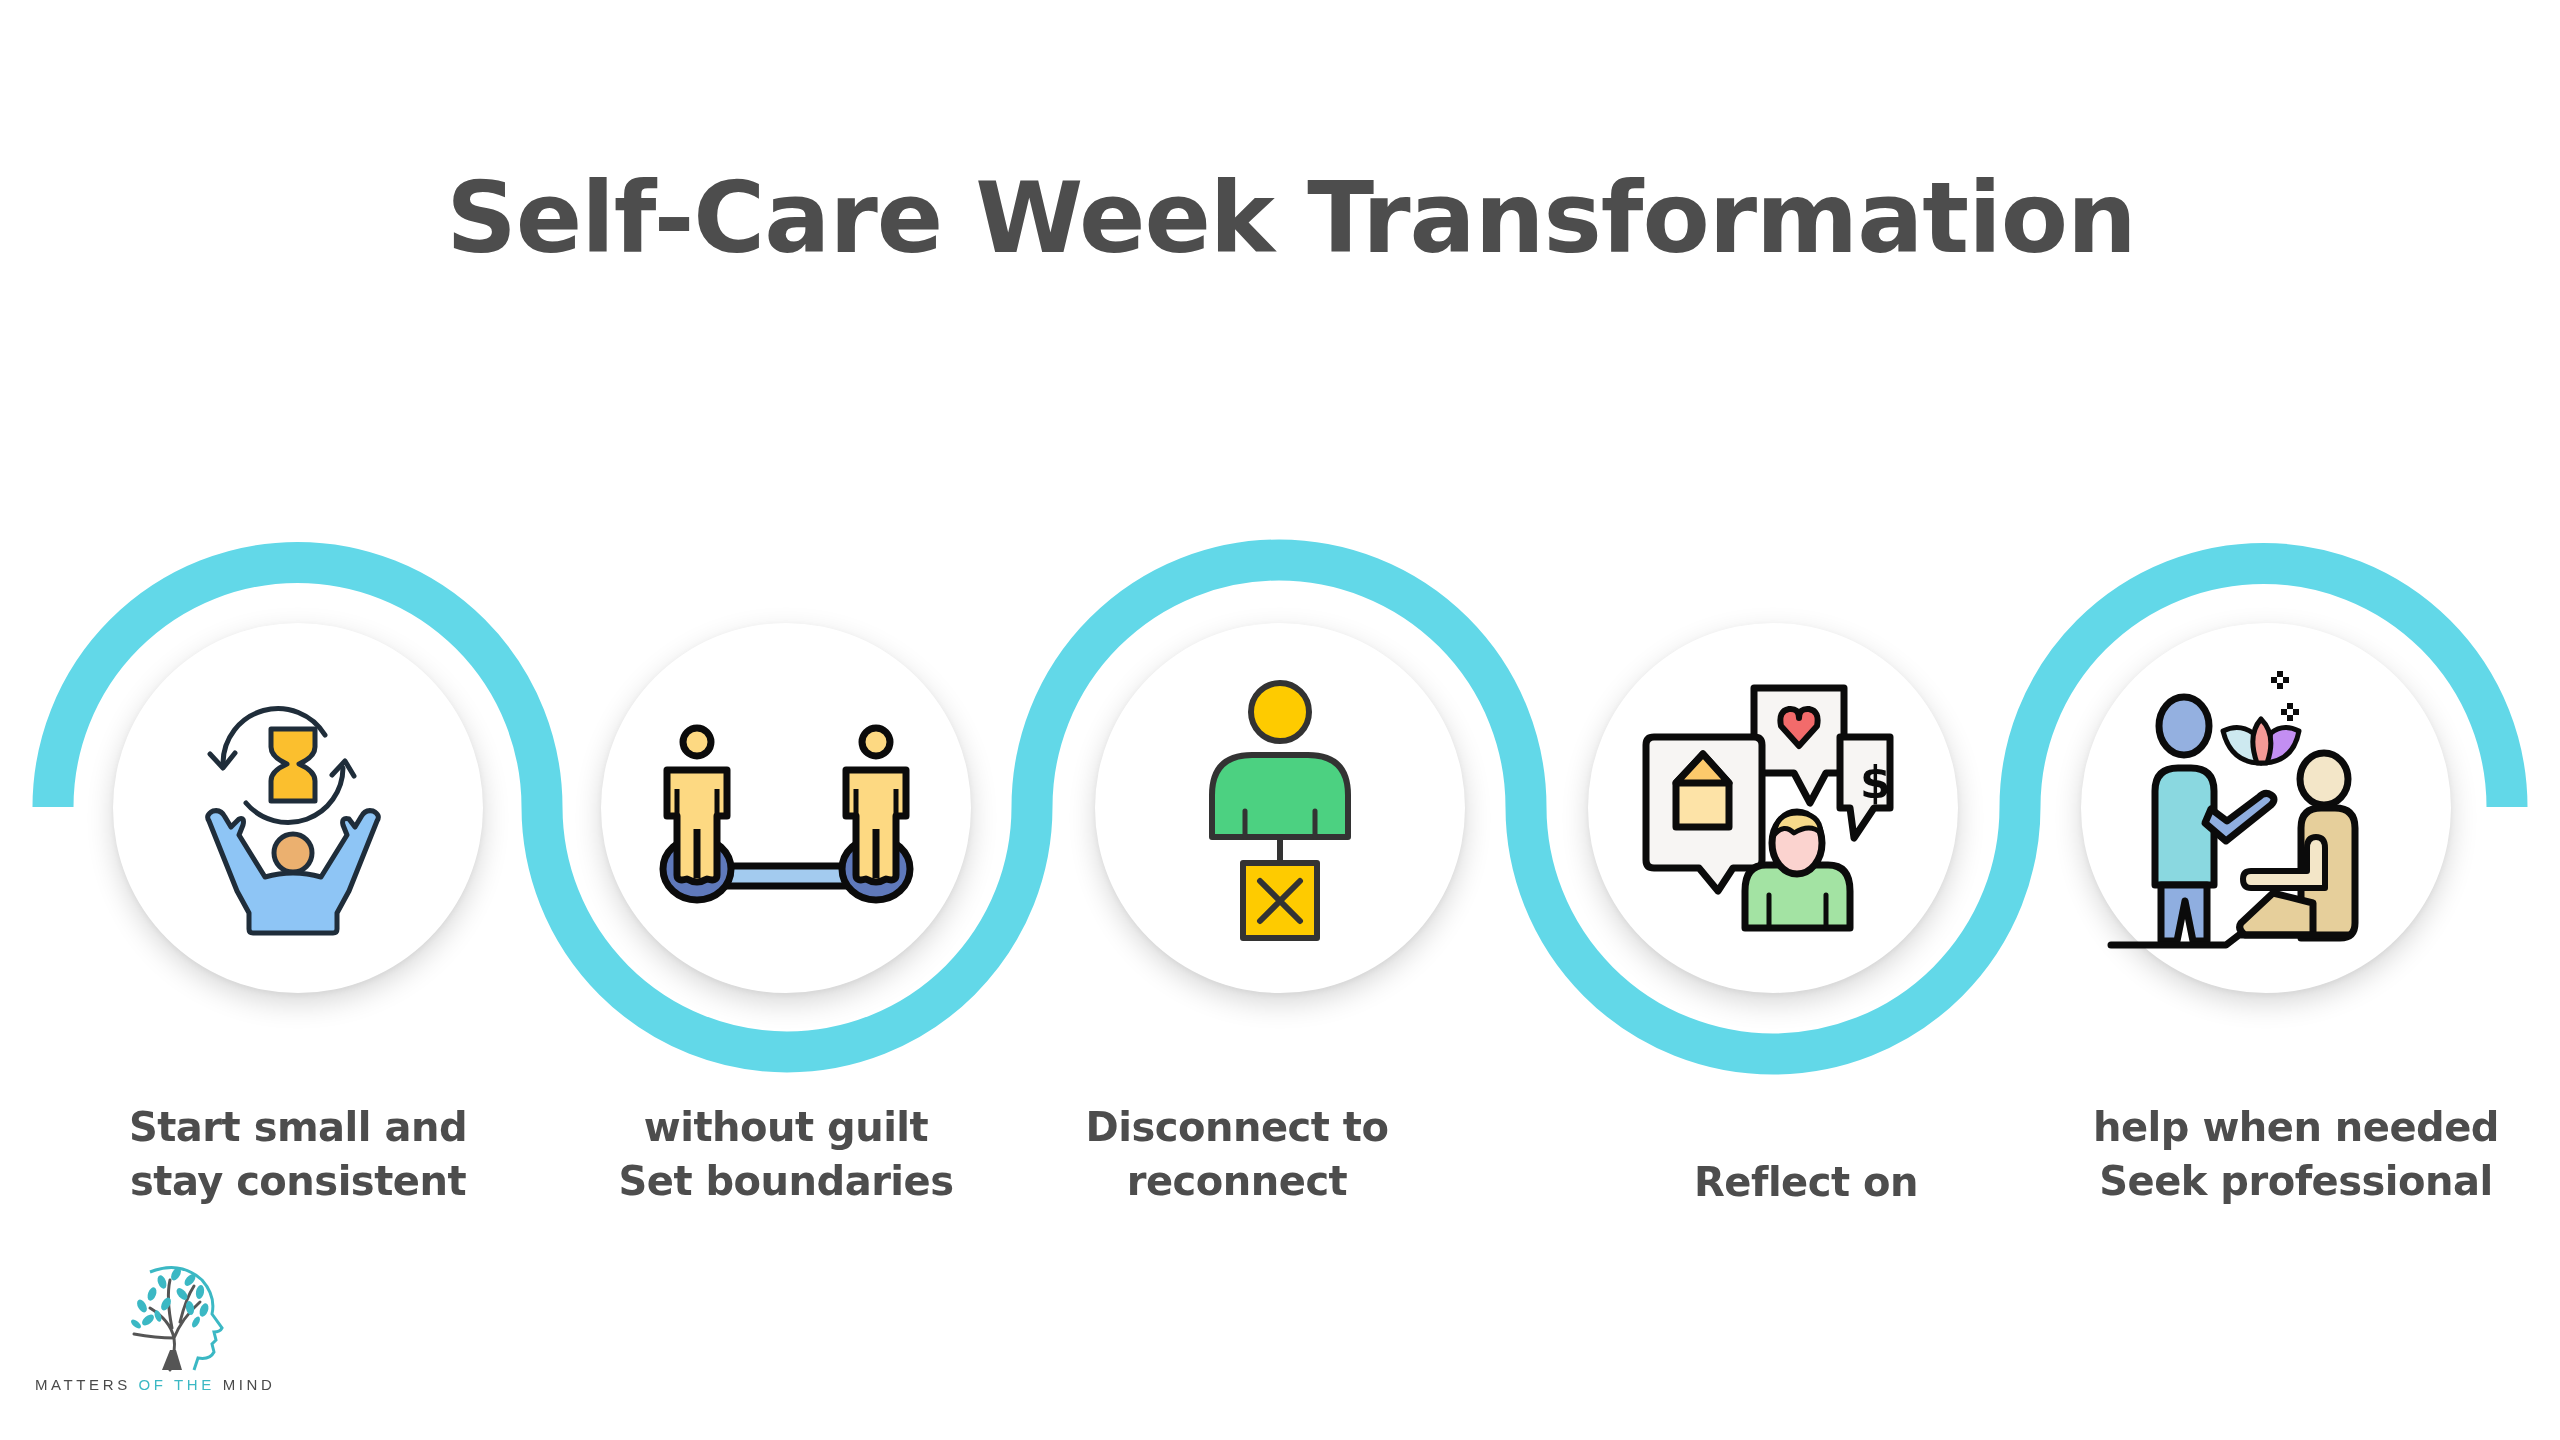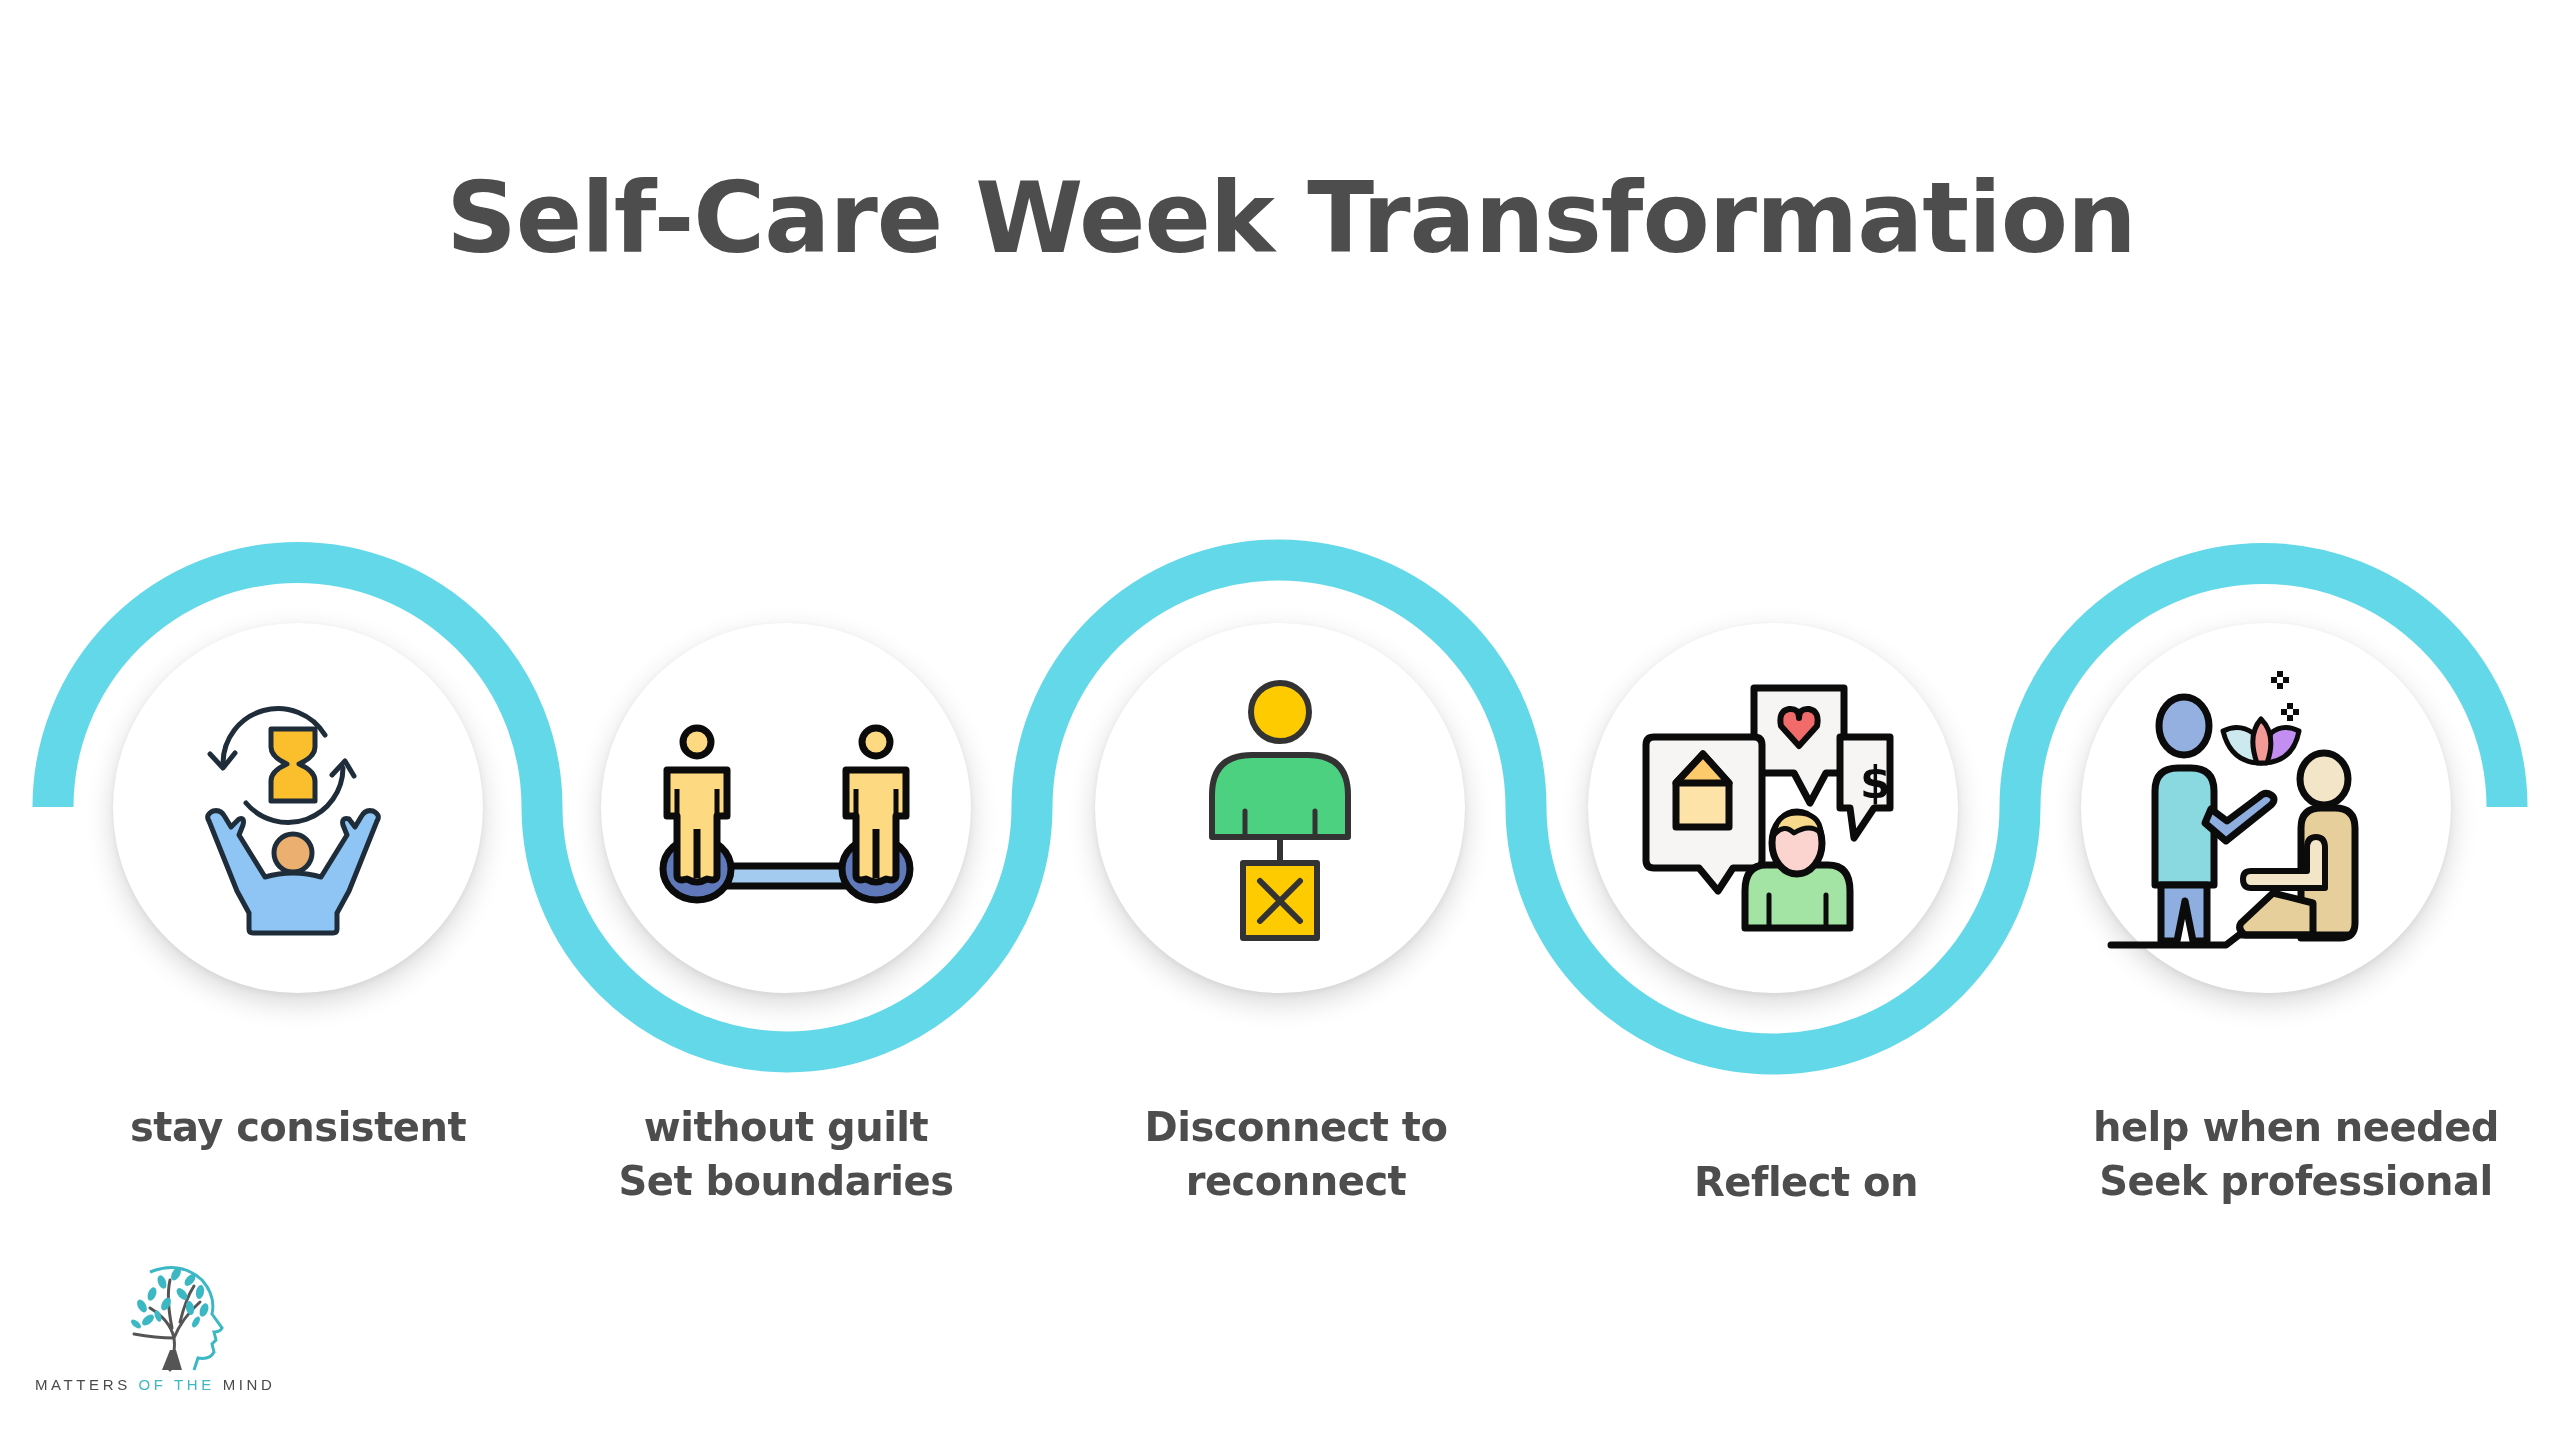--- a/index.html
+++ b/index.html
@@ -49,20 +49,21 @@
       <path d="M 219 152 L 232 138 L 241 153" fill="none"></path>
 
       <path d="M 158 106 L 202 106 L 202 124 Q 202 134 186 141 Q 202 148 202 158 L 202 178 L 158 178 L 158 158 Q 158 148 174 141 Q 158 134 158 124 Z" fill="#fbbf2e"></path>
 
       <path d="M 96 198 Q 92 192 100 188 Q 108 186 112 194 L 118 204 L 126 196 Q 132 194 130 202 L 126 212 L 152 254 Q 180 246 208 254 L 234 212 L 230 202 Q 228 194 236 196 L 242 204 L 248 194 Q 252 186 260 188 Q 268 192 264 198 L 236 268 L 224 290 L 224 306 Q 224 310 220 310 L 140 310 Q 136 310 136 306 L 136 290 L 124 268 Z" fill="#8ec5f5"></path>
       <circle cx="180" cy="230" r="19" fill="#ebb06f"></circle>
     </g>
   </svg>
 </div>
 <div class="step-label" style="left:68px; top:1100px;">
+  <span>Start small and</span>
   <span>stay consistent</span>
 </div>
 
 <div class="step-circle" style="left:601px; top:623px;">
   <svg class="step-icon" viewBox="0 0 370 370">
     <g stroke="#0b0b0b" stroke-width="7" stroke-linejoin="round">
 
       <rect x="85" y="243" width="200" height="20" fill="#a3cbef"></rect>
 
       <ellipse cx="96" cy="246" rx="34" ry="31" fill="#5f79bb"></ellipse>
@@ -90,21 +91,21 @@
     <g stroke="#333333" stroke-width="6" stroke-linejoin="round" stroke-linecap="round">
       <circle cx="185" cy="89" r="29" fill="#fecb00"></circle>
       <path d="M 117 214 L 117 172 Q 117 132 157 132 L 213 132 Q 253 132 253 172 L 253 214 Z" fill="#4cd181"></path>
       <path d="M 150 188 L 150 214 M 220 188 L 220 214" fill="none" stroke-width="5"></path>
       <path d="M 185 214 L 185 240" fill="none"></path>
       <rect x="148" y="240" width="74" height="75" fill="#fecb00"></rect>
       <path d="M 165 258 L 205 298 M 205 258 L 165 298" fill="none"></path>
     </g>
   </svg>
 </div>
-<div class="step-label" style="left:1066px; top:1100px;">
+<div class="step-label" style="left:1007px; top:1100px;">
   <span>Disconnect to</span>
   <span>reconnect</span>
 </div>
 
 <div class="step-circle" style="left:1588px; top:623px;">
   <svg class="step-icon" viewBox="0 0 370 370">
     <g stroke="#0b0b0b" stroke-width="7" stroke-linejoin="round" stroke-linecap="round">
 
       <path d="M 166 65 L 256 65 L 256 150 L 238 150 L 222 180 L 206 150 L 166 150 Z" fill="#f7f5f3"></path>
       <path d="M 211 95 Q 211 85 201 86 Q 190 88 193 103 L 211 123 L 229 103 Q 232 88 221 86 Q 211 85 211 95 Z" fill="#f26b6b" stroke-width="6"></path>

